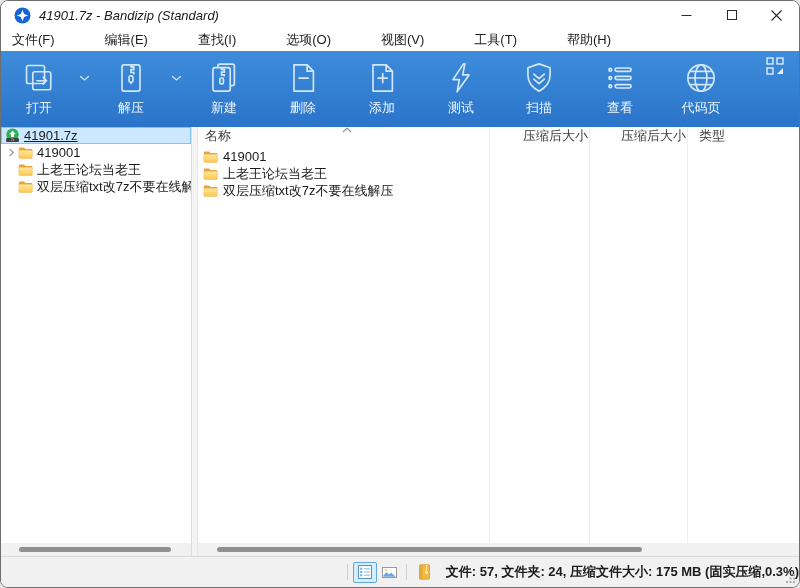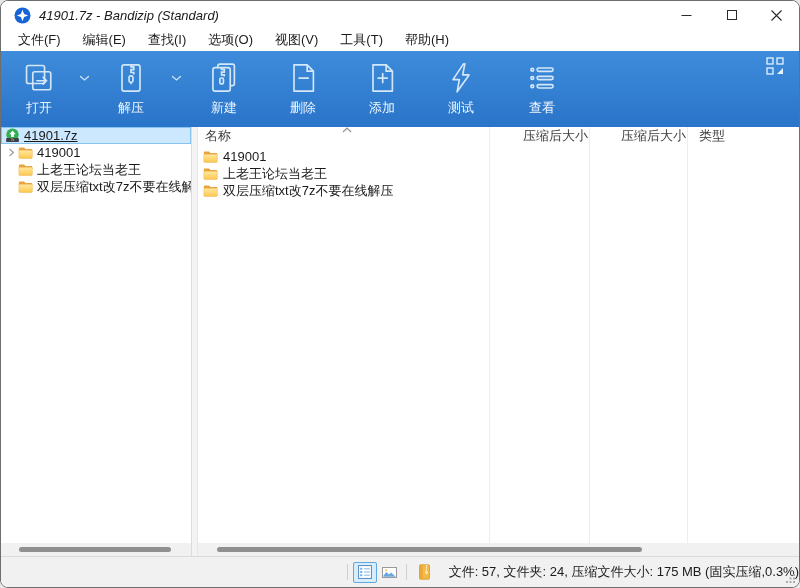--- a/index.html
+++ b/index.html
@@ -8,21 +8,21 @@
     position:relative;width:800px;height:588px;background:#fff;
     border:1px solid #6e6e6e;border-radius:8px;overflow:hidden;
   }
   
   .titlebar{height:28px;background:#ffffff;display:flex;align-items:center;padding-left:13px;font-style:italic;}
   .app-icon{width:17px;height:17px;margin-right:8px;flex:0 0 auto;}
   .title-text{font-size:13px;color:#1b1b1b;flex:1 1 auto;white-space:nowrap;}
   .win-controls{display:flex;height:28px;}
   .wc-btn{width:45px;height:28px;display:flex;align-items:center;justify-content:center;}
   
-  .menubar{height:22px;background:#ffffff;display:flex;align-items:center;padding-left:6px;}
+  .menubar{height:22px;background:#ffffff;display:flex;align-items:center;padding-left:0;gap:28px;}
   .menu-item{font-size:13px;color:#1b1b1b;padding:0 11px;height:22px;line-height:22px;white-space:nowrap;}
   
   .toolbar{position:relative;height:76px;background:linear-gradient(#3e8cdb,#2a74c9);
     display:flex;align-items:flex-start;padding:7px 0 0 6px;}
   .tbtn{width:64px;display:flex;flex-direction:column;align-items:center;flex:0 0 auto;}
   .tbtn .ticon{height:40px;display:flex;align-items:center;justify-content:center;}
   .tbtn .tlabel{font-size:13px;color:#eef6fd;margin-top:1px;white-space:nowrap;}
   .tchev{width:26px;flex:0 0 auto;display:flex;justify-content:center;margin-top:17px;}
   .ml2{margin-left:2px}.ml3{margin-left:3px}.ml14{margin-left:14px}.ml15{margin-left:15px}.ml17{margin-left:17px}
   .tbtn-wide{width:70px;}
@@ -47,21 +47,21 @@
   .lrow .tico{margin-right:5px;}
   .hscroll{position:absolute;left:0;right:0;bottom:0;height:13px;background:#f1f1f1;}
   .hthumb{position:absolute;top:4px;height:5px;border-radius:2.5px;background:#909090;}
   
   .statusbar{position:relative;height:31px;background:#f1f1f1;border-top:1px solid #dadada;
     display:flex;align-items:center;font-size:13px;color:#1b1b1b;}
   .sb-spacer{width:341px;flex:0 0 auto;}
   .sb-sep{width:1px;height:16px;background:#cfcfcf;margin:0 5px;flex:0 0 auto;}
   .sb-btn{width:24px;height:21px;display:flex;align-items:center;justify-content:center;border:1px solid transparent;border-radius:2px;flex:0 0 auto;}
   .sb-btn.sel{background:#d9ecfb;border-color:#5fa8e2;}
-  .sb-text{margin-left:auto;white-space:nowrap;}
+  .sb-text{margin-left:auto;white-space:nowrap;font-weight:bold;}
   .resize-grip{position:absolute;right:3px;bottom:3px;}
 </style>
 </head>
 <body>
 
 <svg width="0" height="0" style="position:absolute">
   <defs>
     <linearGradient id="fgrad" x1="0" y1="0" x2="0" y2="1">
       <stop offset="0" stop-color="#ffe9a0"></stop>
         <stop offset="1" stop-color="#fcc84e"></stop>
@@ -177,35 +177,54 @@
 
     <div class="tbtn ml15">
       <div class="ticon">
           <svg width="36" height="36" viewBox="0 0 26 26" fill="none" stroke="#d4e7f9" stroke-width="1.2">
         <path d="M14.8 2.8 L7.2 14.2 H11.8 L10.2 23 L18.8 10.8 H14.2 L15.8 2.8 Z" stroke-linejoin="round"></path>
       </svg>
         </div>
       <div class="tlabel">测试</div>
     </div>
 
+    <div class="tbtn ml14">
+      <div class="ticon">
+          <svg width="36" height="36" viewBox="0 0 26 26" fill="none" stroke="#d4e7f9" stroke-width="1.2">
+        <path d="M13 2.8 L21 5.6 V11 C21 16.3 17.6 20 13 22.5 C8.4 20 5 16.3 5 11 V5.6 Z" stroke-linejoin="round"></path>
+        <path d="M9.2 10.2 L13 13.5 L16.8 10.2 M9.2 13.8 L13 17.1 L16.8 13.8" stroke-linecap="round" stroke-linejoin="round"></path>
+      </svg>
+        </div>
+      <div class="tlabel">扫描</div>
+    </div>
 
     <div class="tbtn ml17">
       <div class="ticon">
           <svg width="36" height="36" viewBox="0 0 26 26" fill="none" stroke="#d4e7f9" stroke-width="1.2">
         <circle cx="6" cy="7" r="1"></circle>
             <circle cx="6" cy="13" r="1"></circle>
             <circle cx="6" cy="19" r="1"></circle>
         <rect x="9.5" y="5.8" width="11.5" height="2.4" rx="1.2"></rect>
         <rect x="9.5" y="11.8" width="11.5" height="2.4" rx="1.2"></rect>
         <rect x="9.5" y="17.8" width="11.5" height="2.4" rx="1.2"></rect>
       </svg>
         </div>
       <div class="tlabel">查看</div>
     </div>
 
+    <div class="tbtn tbtn-wide ml14">
+      <div class="ticon">
+          <svg width="36" height="36" viewBox="0 0 26 26" fill="none" stroke="#d4e7f9" stroke-width="1.2">
+        <circle cx="13" cy="13" r="9.5"></circle>
+        <ellipse cx="13" cy="13" rx="4.3" ry="9.5"></ellipse>
+        <path d="M3.5 13 H22.5 M5 8.2 H21 M5 17.8 H21"></path>
+      </svg>
+        </div>
+      <div class="tlabel">代码页</div>
+    </div>
 
     <div class="toolbar-grid">
       <svg width="18" height="18" viewBox="0 0 18 18">
         <rect x="1" y="1" width="6" height="6" fill="none" stroke="#e7f1fb" stroke-width="1.3"></rect>
         <rect x="11" y="1" width="6" height="6" fill="none" stroke="#e7f1fb" stroke-width="1.3"></rect>
         <rect x="1" y="11" width="6" height="6" fill="none" stroke="#e7f1fb" stroke-width="1.3"></rect>
         <path d="M17 11 V17 H11 Z" fill="#e7f1fb"></path>
       </svg>
     </div>
   </div>

